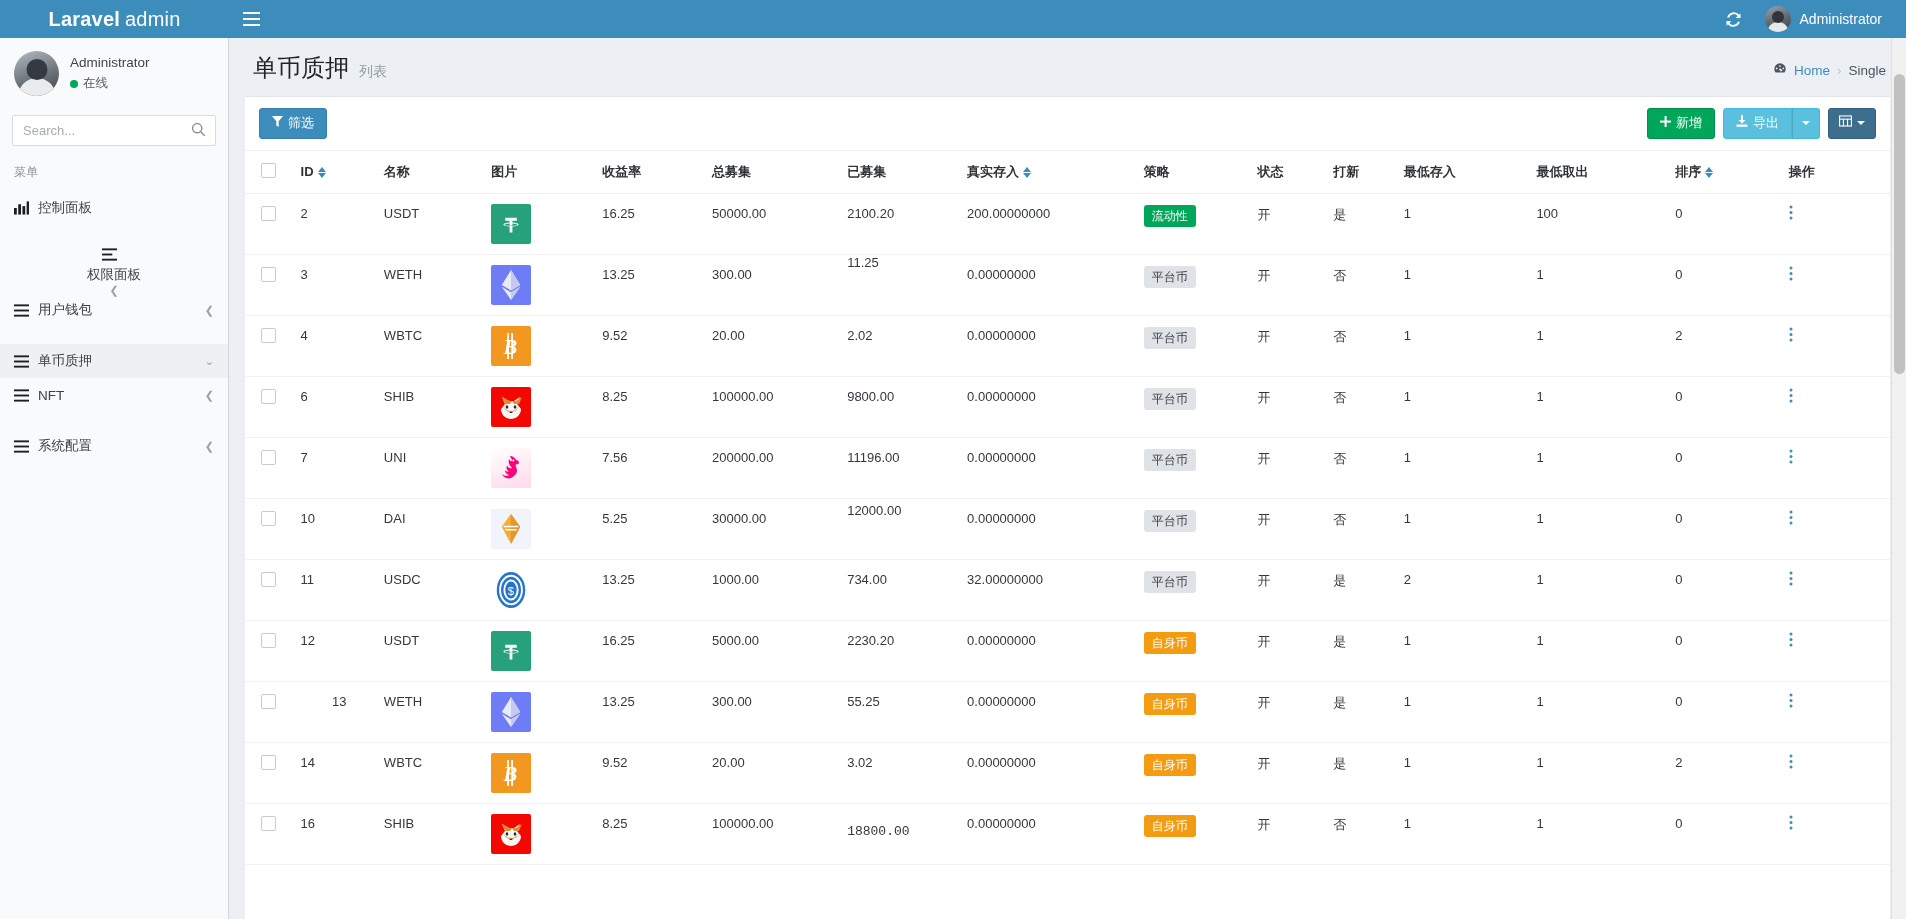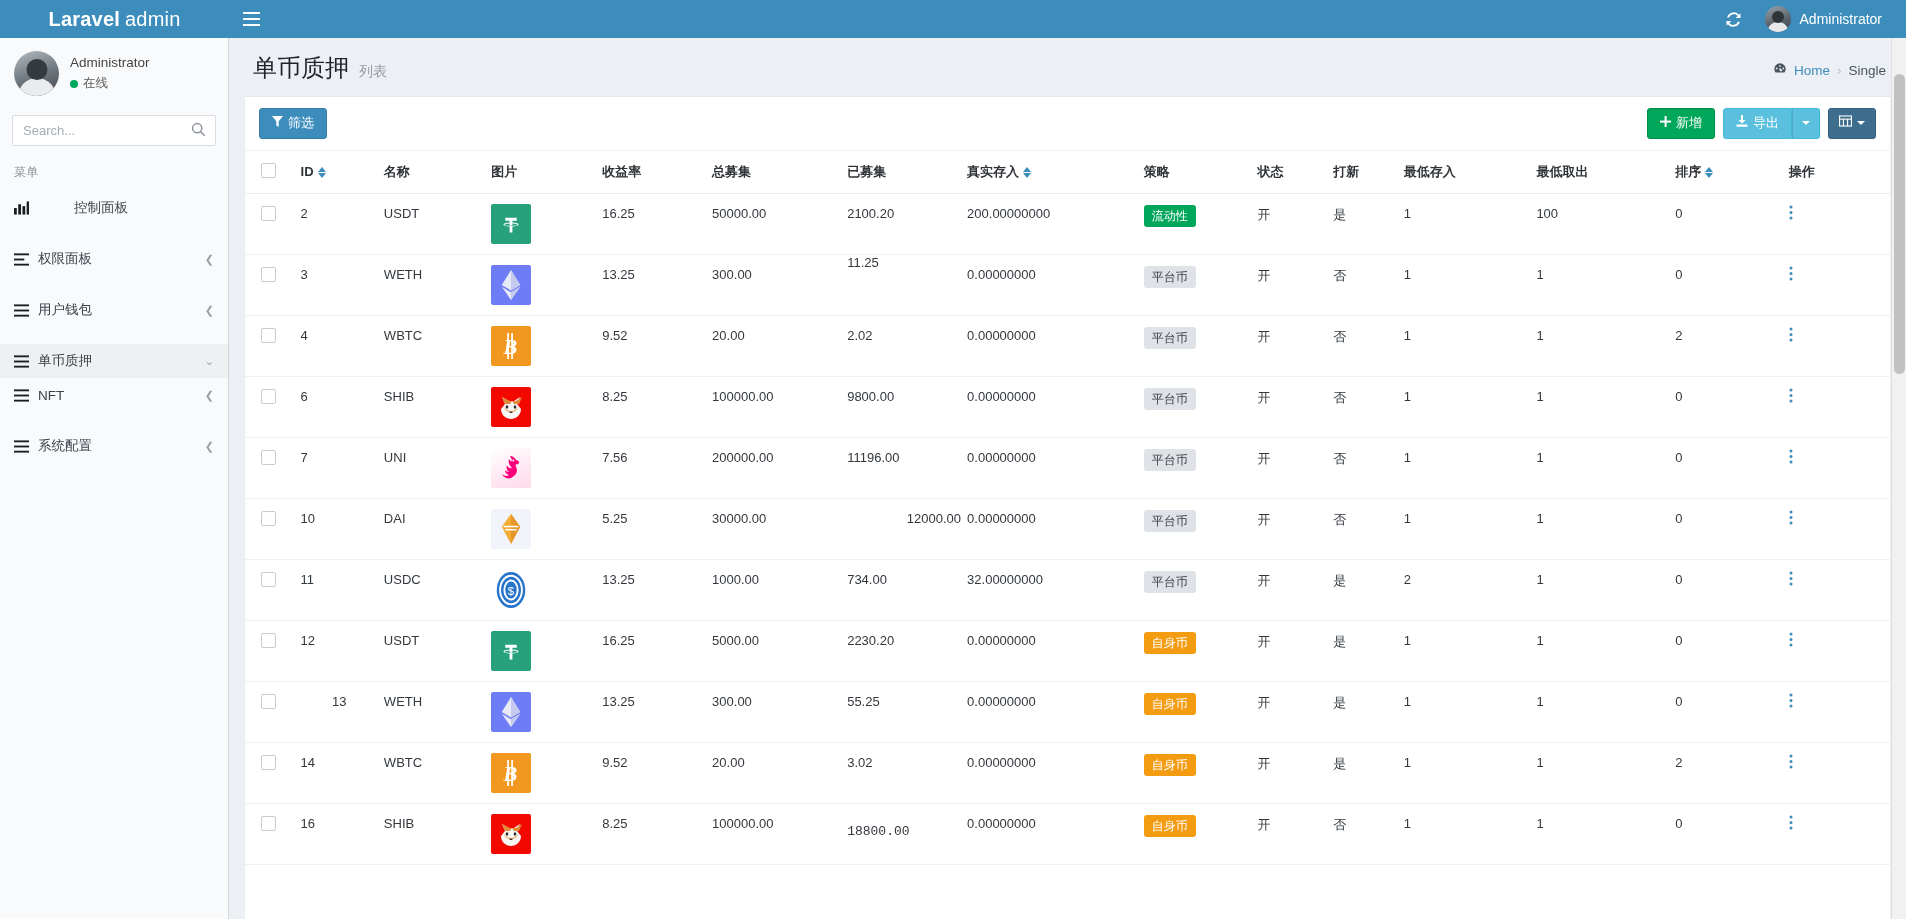--- a/index.html
+++ b/index.html
@@ -260,33 +260,33 @@
               <circle cx="6.6" cy="6.6" r="4.9"></circle>
               <line x1="10.3" y1="10.3" x2="14.6" y2="14.6"></line>
             </svg>
         </span>
       </div>
 
       <div class="menu-header">菜单</div>
 
       <div class="menu-list">
 
-        <div class="menu-item" style="margin-bottom:17px;gap:36px;">
+        <div class="menu-item" style="margin-bottom:17px;">
           <span class="mi-ico">
             <svg width="15" height="14" viewBox="0 0 16 14" fill="#1b1f24">
                 <rect x="0" y="7" width="3" height="7"></rect>
                 <rect x="4.5" y="3" width="3" height="11"></rect>
                 <rect x="9" y="5" width="3" height="9"></rect>
                 <rect x="13.5" y="0" width="2.5" height="14"></rect>
               </svg>
           </span>
           <span class="mi-label">控制面板</span>
         </div>
 
-        <div class="menu-item" style="margin-bottom:17px;">
+        <div class="menu-item" style="margin-bottom:17px;flex-direction:column;">
           <span class="mi-ico">
             <svg width="15" height="13" viewBox="0 0 16 13" fill="#1b1f24">
                 <rect x="0" y="0" width="16" height="2"></rect>
                 <rect x="0" y="5.5" width="11" height="2"></rect>
                 <rect x="0" y="11" width="16" height="2"></rect>
               </svg>
           </span>
           <span class="mi-label">权限面板</span>
           <span class="mi-arrow">❮</span>
         </div>
@@ -604,21 +604,21 @@
                   <td style="padding-top:12px;">DAI</td>
                   <td><span><div class="coin-img" style="background:#f1f4fa">
                         <svg width="22" height="30" viewBox="0 0 16 26">
                           <path d="M8 0 0 11l8 15 8-15z" fill="#f5ac37"></path>
                           <path d="M8 0v26l8-15z" fill="#e5972a"></path>
                           <path d="M1.6 10.2h12.8v1.2H1.6zM3.1 13h9.8v1.2H3.1z" fill="#fff"></path>
                         </svg>
                       </div></span></td>
                   <td style="padding-top:12px;">5.25</td>
                   <td style="padding-top:12px;">30000.00</td>
-                  <td style="padding-top:12px;text-align:right;">12000.00</td>
+                  <td style="padding-top:4px;">12000.00</td>
                   <td style="padding-top:12px;">0.00000000</td>
                   <td style="padding-top:11px;"><span class="badge badge-grey">平台币</span></td>
                   <td style="padding-top:12px;">开</td>
                   <td style="padding-top:12px;">否</td>
                   <td style="padding-top:12px;">1</td>
                   <td style="padding-top:12px;">1</td>
                   <td style="padding-top:12px;">0</td>
                   <td style="padding-top:11px;"><span class="dots-btn"><svg width="4" height="15" viewBox="0 0 4 15" fill="#3c8dbc">
                         <circle cx="2" cy="2" r="1.5"></circle>
                         <circle cx="2" cy="7.5" r="1.5"></circle>

